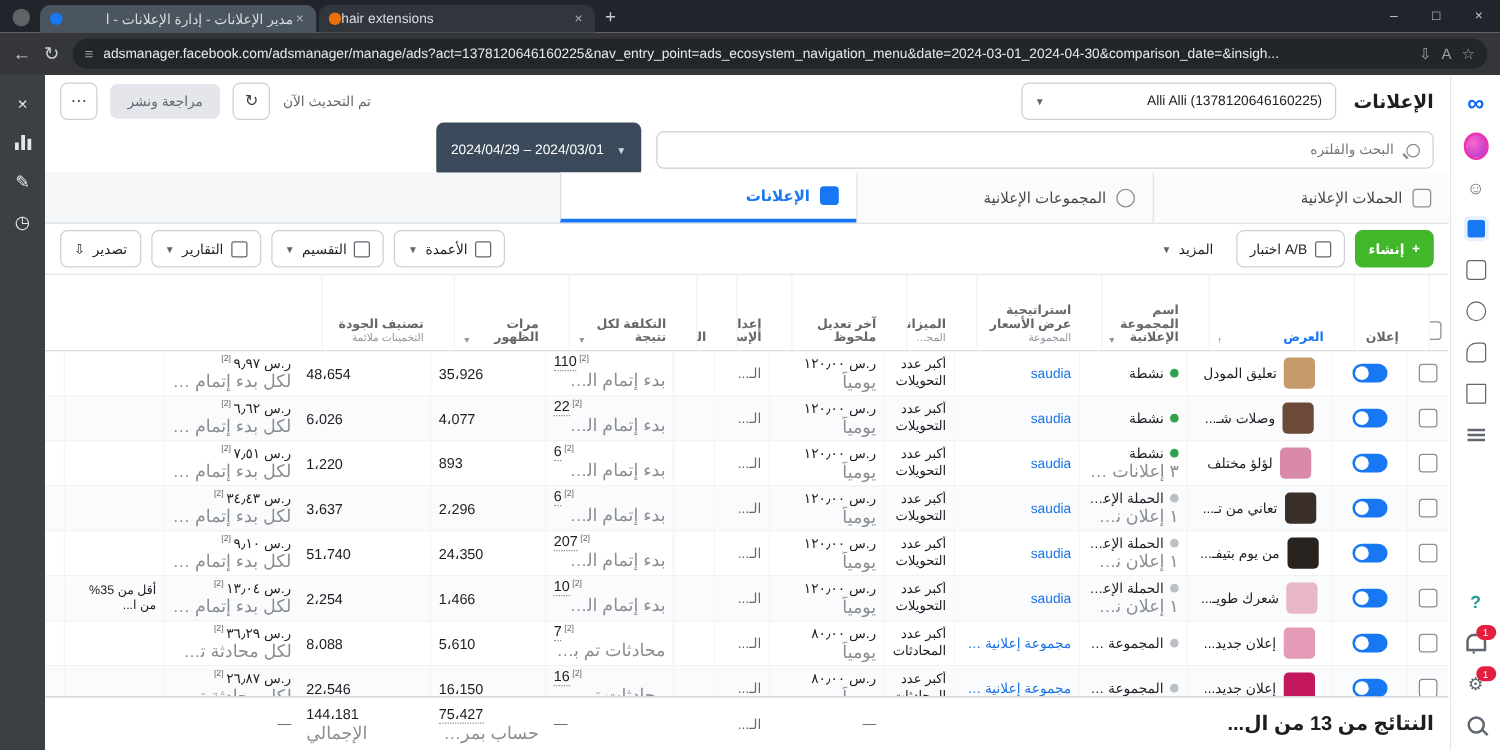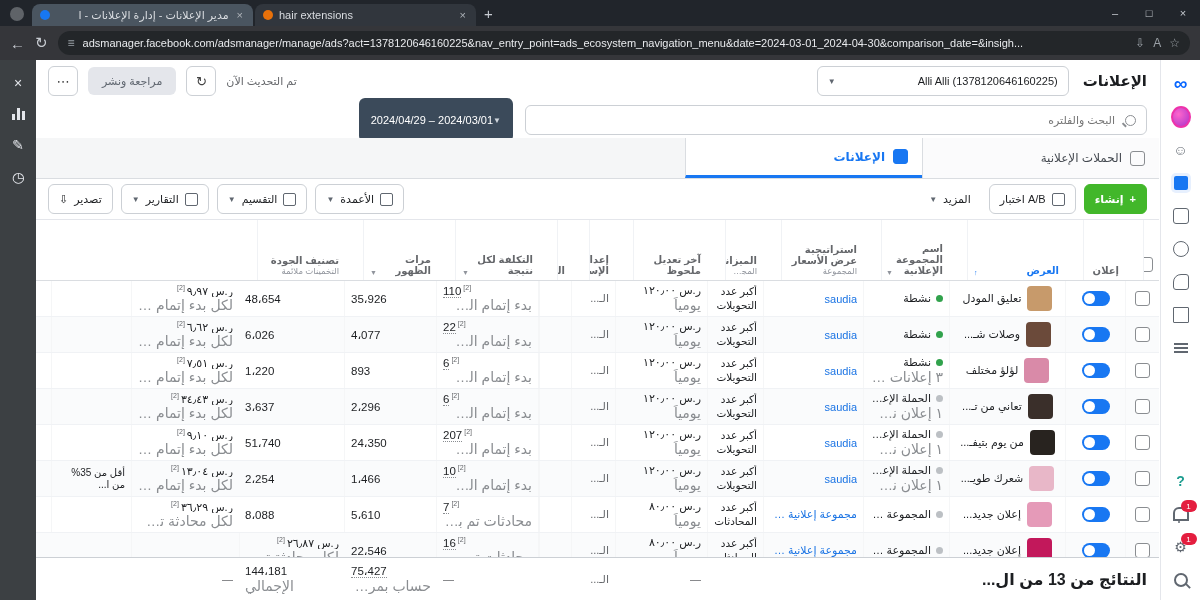--- a/index.html
+++ b/index.html
@@ -1,21 +1,21 @@
 <!DOCTYPE html>
 <html lang="ar"><head>
 <meta charset="utf-8">
 <style>
   html,body{margin:0;padding:0;width:1200px;height:600px;overflow:hidden;
     font-family:"Liberation Sans","DejaVu Sans",sans-serif;background:#fff;}
   
   .titlebar{position:absolute;top:0;left:0;width:1200px;height:26px;background:#21252b;
     display:flex;align-items:flex-end;color:#d9dce0;font-size:11px;}
   .tb-circle{width:14px;height:14px;border-radius:50%;background:#5f6368;margin:0 8px 5px 10px;}
-  .btab{width:205px;height:22px;border-radius:8px 8px 0 0;display:flex;align-items:center;gap:6px;
+  .btab{width:205px;height:22px;border-radius:8px 8px 0 0;display:flex;align-items:center;gap:0;
     padding:0 8px;background:#31363d;margin-inline-end:2px;white-space:nowrap;overflow:hidden;margin-top:20px;}
   .btab.active{background:#4a5560;}
   .btab .fav{width:10px;height:10px;border-radius:50%;flex:0 0 auto;}
   .btab .ttl{flex:1;overflow:hidden;text-overflow:ellipsis;direction:rtl;text-align:right;}
   .btab .ttl.ltr{direction:ltr;text-align:left;}
   .btab .x{color:#aeb3b9;font-size:11px;padding:0 2px;}
   .newtab{color:#c7cbd1;font-size:15px;margin:0 0 4px 6px;}
   .wincontrols{margin-left:auto;display:flex;align-items:center;height:26px;}
   .wincontrols span{width:34px;text-align:center;color:#c7cbd1;font-size:11px;line-height:26px;}
   .navbar{position:absolute;top:26px;left:0;width:1200px;height:34px;background:#35363a;
@@ -70,21 +70,21 @@
     font-size:11px;padding:0 14px;font-family:inherit;}
   .filterrow{height:36px;display:flex;align-items:center;padding:0 12px;gap:12px;flex:0 0 auto;}
   .search{flex:1;max-width:600px;height:28px;border:1px solid #ccd0d5;border-radius:6px;
     display:flex;align-items:center;gap:8px;padding:0 10px;background:#fff;}
   .search input{border:none;outline:none;flex:1;font-size:11px;font-family:inherit;
     direction:rtl;background:transparent;color:#1c1e21;}
   .smag{width:9px;height:9px;border:1.5px solid #8a8d91;border-radius:50%;position:relative;flex:0 0 auto;}
   .smag:after{content:"";position:absolute;width:5px;height:1.5px;background:#8a8d91;
     transform:rotate(45deg);left:-4px;bottom:-1px;}
   .datebtn{margin-inline-start:auto;height:28px;background:#3b4a5a;color:#fff;border-radius:6px;
-    display:flex;align-items:center;gap:0;padding:8px 12px;font-size:11px;direction:ltr;}
+    display:flex;align-items:center;gap:10px;padding:8px 12px;font-size:11px;direction:ltr;}
   .datebtn .caret{color:#cfd6dd;}
   .tabsrow{height:40px;display:flex;border-bottom:1px solid #dadde1;flex:0 0 auto;background:#f5f6f7;}
   .tab{width:237px;display:flex;align-items:center;gap:8px;padding:0 14px;font-size:12px;
     color:#444950;border-inline-end:1px solid #dadde1;background:#fbfbfc;box-sizing:border-box;}
   .tab .tic{width:13px;height:13px;border:1.5px solid #8a8d91;border-radius:3px;flex:0 0 auto;}
   .tab.active{background:#fff;color:#1877f2;font-weight:bold;border-bottom:3px solid #1877f2;}
   .tab.active .tic{border-color:#1877f2;background:#1877f2;}
   .actionsrow{height:40px;display:flex;align-items:center;gap:8px;padding:0 12px;flex:0 0 auto;}
   .btn{height:28px;border:1px solid #ccd0d5;border-radius:6px;background:#fff;display:flex;
     align-items:center;gap:6px;padding:0 10px;font-size:11px;color:#1c1e21;}
@@ -248,20 +248,24 @@
         <span>2024/04/29 – 2024/03/01</span>
         <span class="caret">▼</span>
       </div>
     </div>
 
     <div class="tabsrow">
       <div class="tab">
         <span class="tic"></span>
         <span>الحملات الإعلانية</span>
       </div>
+      <div class="tab">
+        <span class="tic" style="border-radius:50%"></span>
+        <span>المجموعات الإعلانية</span>
+      </div>
       <div class="tab active">
         <span class="tic"></span>
         <span>الإعلانات</span>
       </div>
     </div>
 
     <div class="actionsrow">
       <div class="btn createbtn">
         <span>+</span>
         <span>إنشاء</span>
@@ -778,20 +782,23 @@
               <div class="val">ر.س ٨٠٫٠٠</div>
               <div class="sub">يومياً</div>
             </div>
             <div class="td">
               <span class="val muted">الـ...</span>
             </div>
             <div class="td"></div>
             <div class="td num">
               <div class="nval"><span class="uv">16</span><sup>[2]</sup></div>
               <div class="sub">محادثات تم بدؤها عبر...</div>
+            </div>
+            <div class="td num">
+              <div class="nval">16،150</div>
             </div>
             <div class="td num">
               <div class="nval">22،546</div>
             </div>
             <div class="td">
               <div class="val"><span>ر.س ٢٦٫٨٧</span><sup>[2]</sup></div>
               <div class="sub">لكل محادثة تم بدؤها عبـ...</div>
             </div>
             <div class="td">
               <div class="q"></div>

